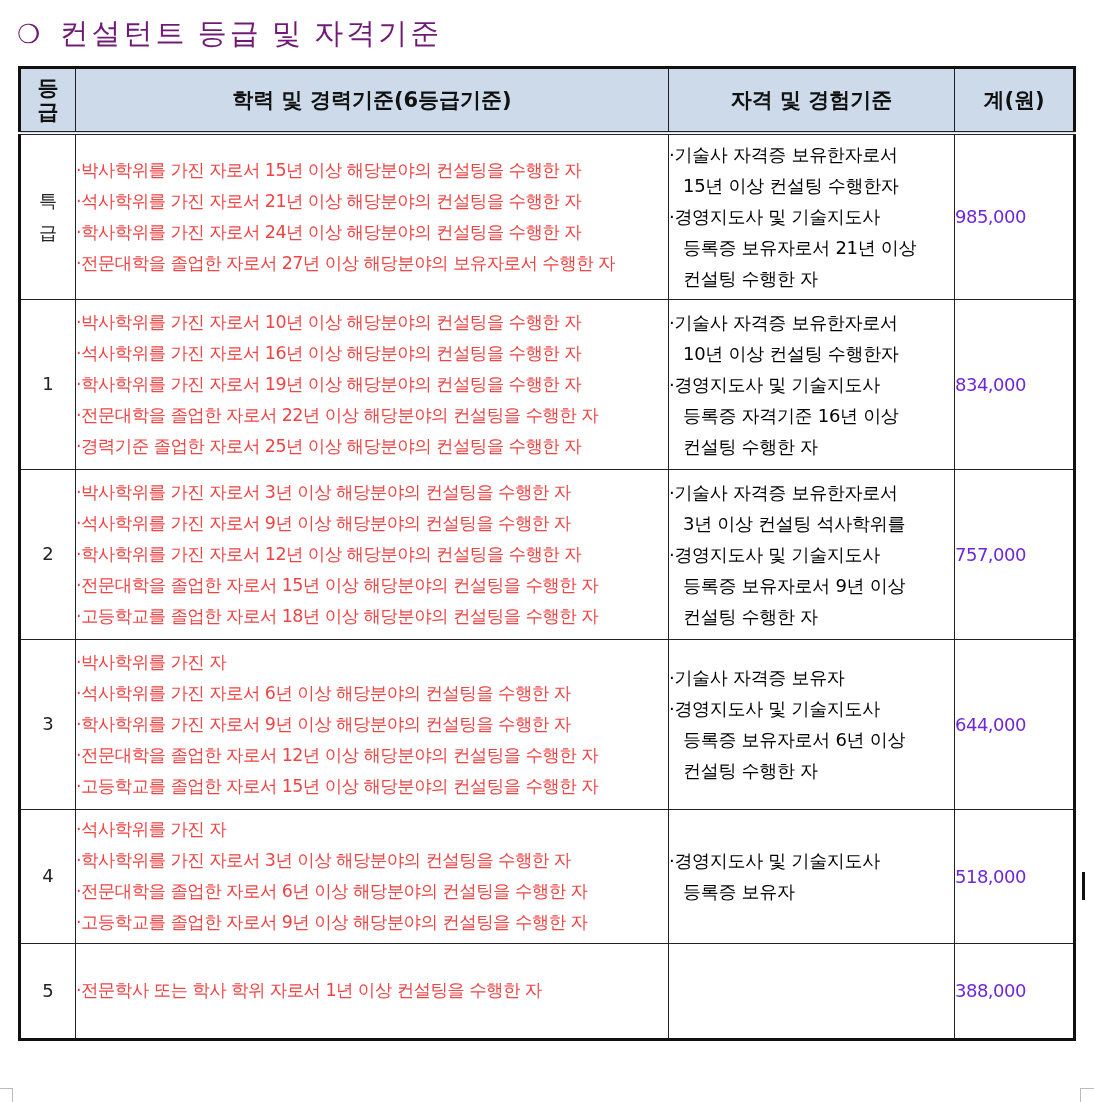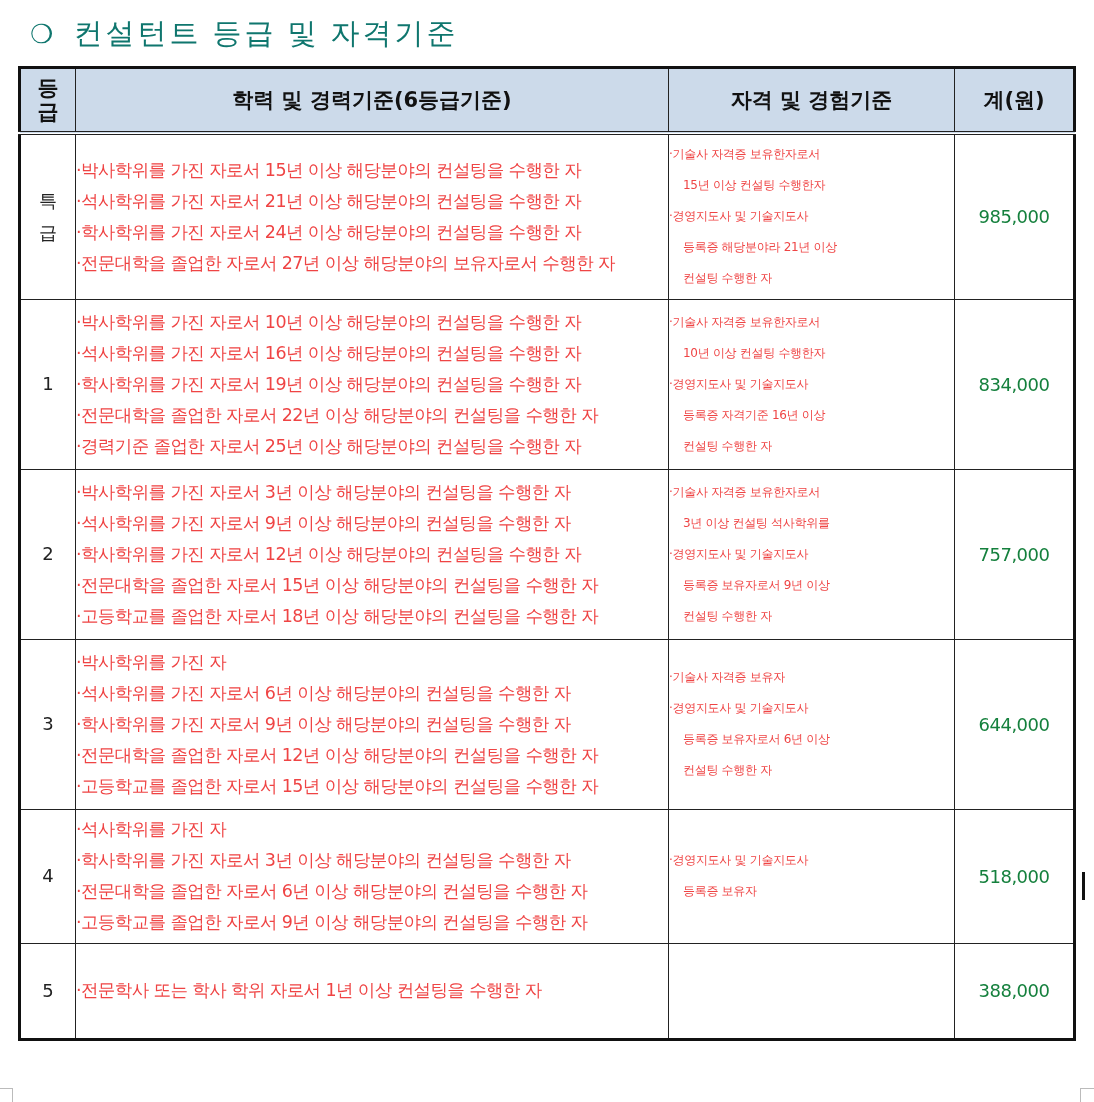--- a/index.html
+++ b/index.html
@@ -1,33 +1,33 @@
 <!DOCTYPE html>
 <html><head>
 <meta charset="utf-8">
 <style>
   html, body { margin:0; padding:0; background:#ffffff; }
   body { width:1094px; height:1102px; position:relative; overflow:hidden;
          font-family:"DejaVu Sans","Liberation Sans",sans-serif; color:#111; }
-  .title { position:absolute; left:30px; top:14px; font-size:29px; letter-spacing:3px;
-           font-family:Liberation Sans, sans-serif; color:#0f766e; white-space:nowrap; }
+  .title { position:absolute; left:17px; top:14px; font-size:29px; letter-spacing:3px;
+           font-family:Liberation Serif, serif; color:#701a75; white-space:nowrap; }
   .title .circle { font-size:26px; margin-right:6px; }
   table.grid { position:absolute; left:18px; top:66px; width:1058px; border-collapse:collapse;
                border:3px solid #111; table-layout:fixed; }
   table.grid th, table.grid td { border:1.5px solid #222; padding:0; }
   table.grid thead th { background:#ccdaea; font-weight:bold; font-size:21px; height:62px;
                         border-bottom:4px double #222; color:#111; }
   th.c-grade { width:54px; font-size:20px; line-height:24px; }
   th.c-edu { width:592px; }
   th.c-qual { width:285px;margin-left:28px; }
   th.c-fee { }
   td.grade { text-align:center; font-size:18px; line-height:32px; color:#222; }
   td.edu { padding:4px 0 4px 10px; font-size:17.5px; line-height:31px; letter-spacing:-0.6px; color:#ef4444; }
-  td.qual { padding:4px 0 4px 12px; font-size:12px; line-height:31px; letter-spacing:-0.3px; color:#ef4444; }
-  td.fee { text-align:center; padding-right:16px; font-size:18px; color:#15803d; letter-spacing:-0.5px; }
+  td.qual { padding:4px 0 4px 12px; font-size:18px; line-height:31px; letter-spacing:-0.3px; color:#000000; }
+  td.fee { text-align:left; padding-right:16px; font-size:18px; color:#6d28d9; letter-spacing:-0.5px; }
   .line { white-space:nowrap; }
   .indent { padding-left:14px; }
   .note { position:absolute; left:42px; top:1076px; font-size:23px; letter-spacing:2.5px;
           font-family:"DejaVu Serif","Liberation Serif",serif; color:#15803d; white-space:nowrap;margin-top:46px; }
   .note b { font-weight:bold; }
   .cursor { position:absolute; left:1082px; top:872px; width:3px; height:28px; background:#111; }
   .corner-l { position:absolute; left:0; top:1088px; width:12px; height:14px; border-right:1px solid #bbb; border-top:1px solid #bbb; }
   .corner-r { position:absolute; left:1080px; top:1088px; width:14px; height:14px; border-left:1px solid #bbb; border-top:1px solid #bbb; }
 </style>
 </head>
@@ -59,21 +59,21 @@
         <td class="edu">
           <div class="line">·박사학위를 가진 자로서 15년 이상 해당분야의 컨설팅을 수행한 자</div>
           <div class="line">·석사학위를 가진 자로서 21년 이상 해당분야의 컨설팅을 수행한 자</div>
           <div class="line">·학사학위를 가진 자로서 24년 이상 해당분야의 컨설팅을 수행한 자</div>
           <div class="line">·전문대학을 졸업한 자로서 27년 이상 해당분야의 보유자로서 수행한 자</div>
         </td>
         <td class="qual">
           <div class="line">·기술사 자격증 보유한자로서</div>
           <div class="line indent">15년 이상 컨설팅 수행한자</div>
           <div class="line">·경영지도사 및 기술지도사</div>
-          <div class="line indent">등록증 해당분야라 21년 이상</div>
+          <div class="line indent">등록증 보유자로서 21년 이상</div>
           <div class="line indent">컨설팅 수행한 자</div>
         </td>
         <td class="fee">985,000</td>
       </tr>
       <tr style="height: 170px;">
         <td class="grade">
           <div>1</div>
         </td>
         <td class="edu">
           <div class="line">·박사학위를 가진 자로서 10년 이상 해당분야의 컨설팅을 수행한 자</div>

